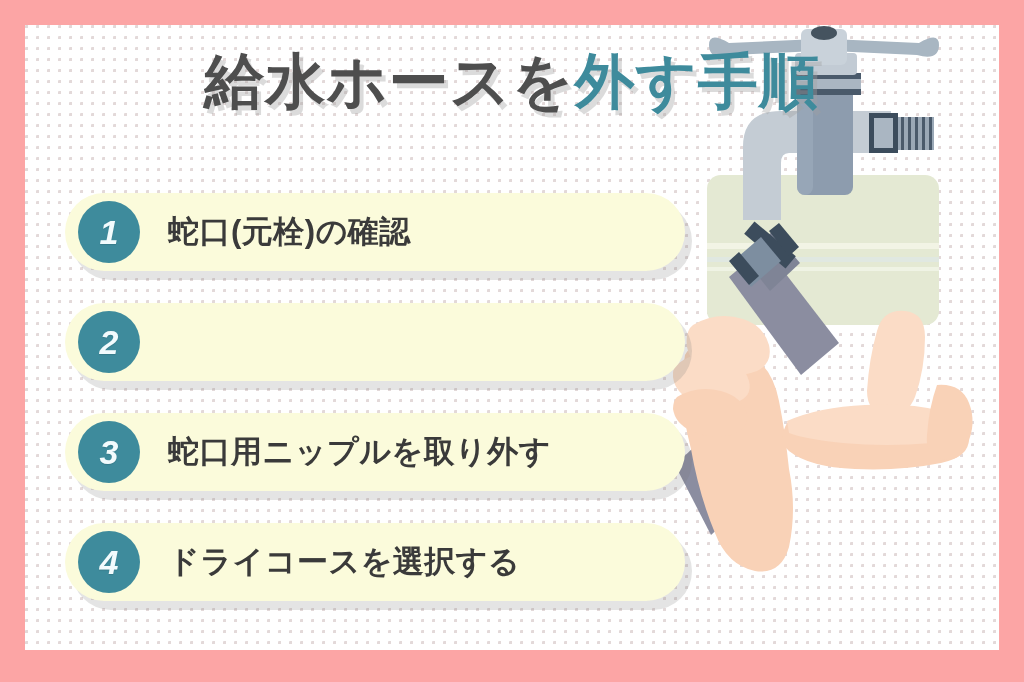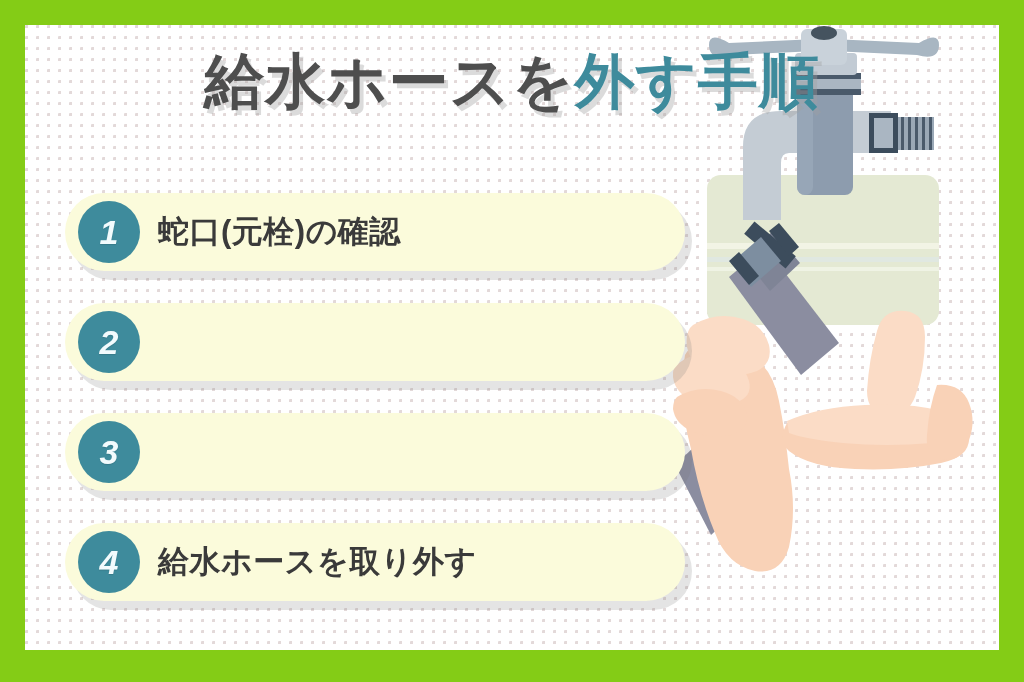--- a/index.html
+++ b/index.html
@@ -4,21 +4,21 @@
 <style>
   * { margin:0; padding:0; box-sizing:border-box; }
   html, body {
     width:1024px; height:682px;
     font-family:"Liberation Sans","DejaVu Sans",sans-serif;
     overflow:hidden;
   }
   #poster {
     position:relative;
     width:1024px; height:682px;
-    background:#84cc16;
+    background:#fca5a5;
   }
   
   #canvas {
     position:absolute;
     left:25px; top:25px;
     width:974px; height:625px;
     background-color:#ffffff;
     background-image:
       radial-gradient(circle at 1.6px 1.6px, #e3d9d9 1.5px, transparent 1.7px);
     background-size:11px 11px;
@@ -72,21 +72,21 @@
     font-size:34px;
     font-weight:bold;
     font-style:italic;
     display:flex;
     align-items:center;
     justify-content:center;
     line-height:1;
     text-shadow:0 1px 1px rgba(0,0,0,0.12);
   }
   .step-label {
-    margin-left:18px;
+    margin-left:28px;
     font-size:31px;
     font-weight:bold;
     color:#3a3a3a;
     letter-spacing:0.5px;
     white-space:nowrap;
   }
 
   
   #illustration {
     position:absolute;
@@ -200,22 +200,23 @@
         <div class="step-badge">1</div>
         <div class="step-label">蛇口(元栓)の確認</div>
       </div>
 
       <div class="step">
         <div class="step-badge">2</div>
       </div>
 
       <div class="step">
         <div class="step-badge">3</div>
+        <div class="step-label">蛇口用ニップルを取り外す</div>
       </div>
 
       <div class="step">
         <div class="step-badge">4</div>
-        <div class="step-label">給水ホースを取り外す</div>
+        <div class="step-label">ドライコースを選択する</div>
       </div>
 
     </div>
   </div>
 </div>
 
 </body></html>

